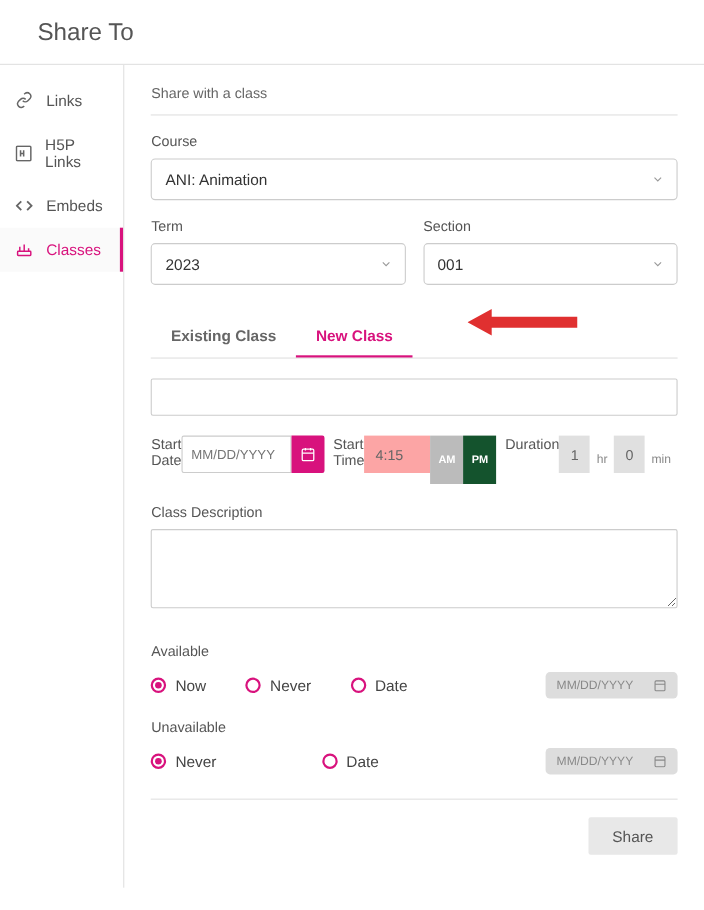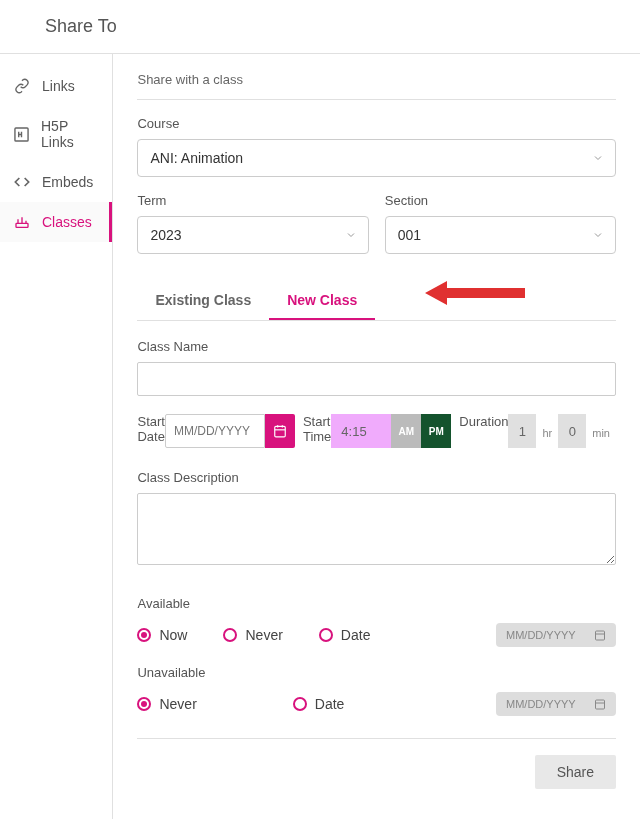--- a/index.html
+++ b/index.html
@@ -1,17 +1,17 @@
 <!DOCTYPE html>
 <html><head>
   <meta charset="utf-8">
   <style>
     * { box-sizing: border-box; margin: 0; padding: 0; }
     body { font-family: -apple-system, BlinkMacSystemFont, 'Segoe UI', Arial, sans-serif; font-size: 13px; color: #333; width: 640px; height: 827px; background: #fff; }
-    .header { padding: 16px 45px; font-size: 18px; color: #555; }
+    .header { padding: 16px 34px; font-size: 22px; color: #555; }
     .container { display: flex; border-top: 1px solid #e0e0e0; }
     .sidebar { width: 200px; padding-top: 12px; }
     .sidebar-item { display: flex; align-items: center; padding: 12px 14px; cursor: pointer; color: #555; font-size: 14px; position: relative; }
     .sidebar-item .icon { width: 16px; height: 16px; margin-right: 12px; display: flex; align-items: center; justify-content: center; }
     .sidebar-item.active { background: #fafafa; color: #d8127d; }
     .sidebar-item.active::after { content: ''; position: absolute; right: 0; top: 0; bottom: 0; width: 3px; background: #d8127d; }
     .main { flex: 1; border-left: 1px solid #e0e0e0; padding: 18px 24px 30px 24px; }
     .section-title { font-size: 13px; color: #666; border-bottom: 1px solid #e0e0e0; padding-bottom: 12px; margin-bottom: 16px; }
     .label { font-size: 13px; color: #555; margin-bottom: 8px; display: block; }
     .select { width: 100%; height: 38px; border: 1px solid #ccc; border-radius: 4px; padding: 0 32px 0 12px; font-size: 14px; color: #333; background: #fff; appearance: none; position: relative; cursor: pointer; }
@@ -22,23 +22,23 @@
     .tabs { display: flex; border-bottom: 1px solid #e0e0e0; margin-top: 28px; }
     .tab { padding: 10px 18px; font-size: 14px; color: #666; cursor: pointer; border-bottom: 2px solid transparent; font-weight: bold; }
     .tab.active { color: #d8127d; border-bottom-color: #d8127d; font-weight: 600; }
     .form-group { margin-top: 18px; }
     .text-input { width: 100%; height: 34px; border: 1px solid #ccc; border-radius: 2px; padding: 0 10px; font-size: 13px; }
     .date-col { display: flex; flex-direction: row; }
     .date-input-wrap { display: flex; }
     .date-input { width: 100px; height: 34px; border: 1px solid #ccc; border-radius: 2px 0 0 2px; padding: 0 8px; font-size: 12px; color: #555; }
     .date-btn { width: 30px; height: 34px; background: #d8127d; border: none; border-radius: 0 2px 2px 0; color: #fff; display: flex; align-items: center; justify-content: center; cursor: pointer; }
     .time-wrap { display: flex; }
-    .time-input { width: 60px; height: 34px; border: none; background: #f0abfc; padding: 0 10px; font-size: 13px; color: #666; }
+    .time-input { width: 60px; height: 34px; border: none; background: #fca5a5; padding: 0 10px; font-size: 13px; color: #666; }
     .ampm { display: flex; }
-    .ampm-btn { width: 30px; height: 34px; border: none; font-size: 10px; font-weight: bold; cursor: pointer; }
+    .ampm-btn { width: 30px; height: 44px; border: none; font-size: 10px; font-weight: bold; cursor: pointer; }
     .ampm-btn.am { background: #bbb; color: #fff; }
     .ampm-btn.pm { background: #14532d; color: #fff; }
     .dur-input { width: 28px; height: 34px; border: none; background: #e0e0e0; text-align: center; font-size: 13px; color: #666; }
     .dur-label { font-size: 11px; color: #888; padding: 0 6px; align-self: center; height: 34px; display:flex; align-items:center; }
     .textarea { width: 100%; height: 72px; border: 1px solid #ccc; border-radius: 2px; padding: 8px; font-size: 13px; resize: both; }
     .radio-group { display: flex; align-items: center; gap: 8px; cursor: pointer; }
     .radio { width: 14px; height: 14px; border: 2px solid #d8127d; border-radius: 50%; display: flex; align-items: center; justify-content: center; }
     .radio.checked::after { content: ''; width: 6px; height: 6px; background: #d8127d; border-radius: 50%; }
     .radio-label { font-size: 14px; color: #444; }
     .date-picker-gray { display: flex; align-items: center; background: #ddd; border-radius: 4px; padding: 6px 10px; margin-left: auto; width: 120px; justify-content: space-between; }
@@ -140,21 +140,20 @@
         </div>
       </div>
     </div>
 
     <div class="tabs">
       <div class="tab">Existing Class</div>
       <div class="tab active">New Class</div>
     </div>
 
     <div class="form-group">
-      <label class="label">Class Name</label>
       <input type="text" class="text-input" style="">
     </div>
 
     <div class="form-group">
       <div style="display:flex; gap:8px;">
         <div class="date-col" style="flex:0 0 132px;">
           <label class="label">Start Date</label>
           <div class="date-input-wrap">
             <input type="text" class="date-input" placeholder="MM/DD/YYYY" style="">
             <button class="date-btn">

